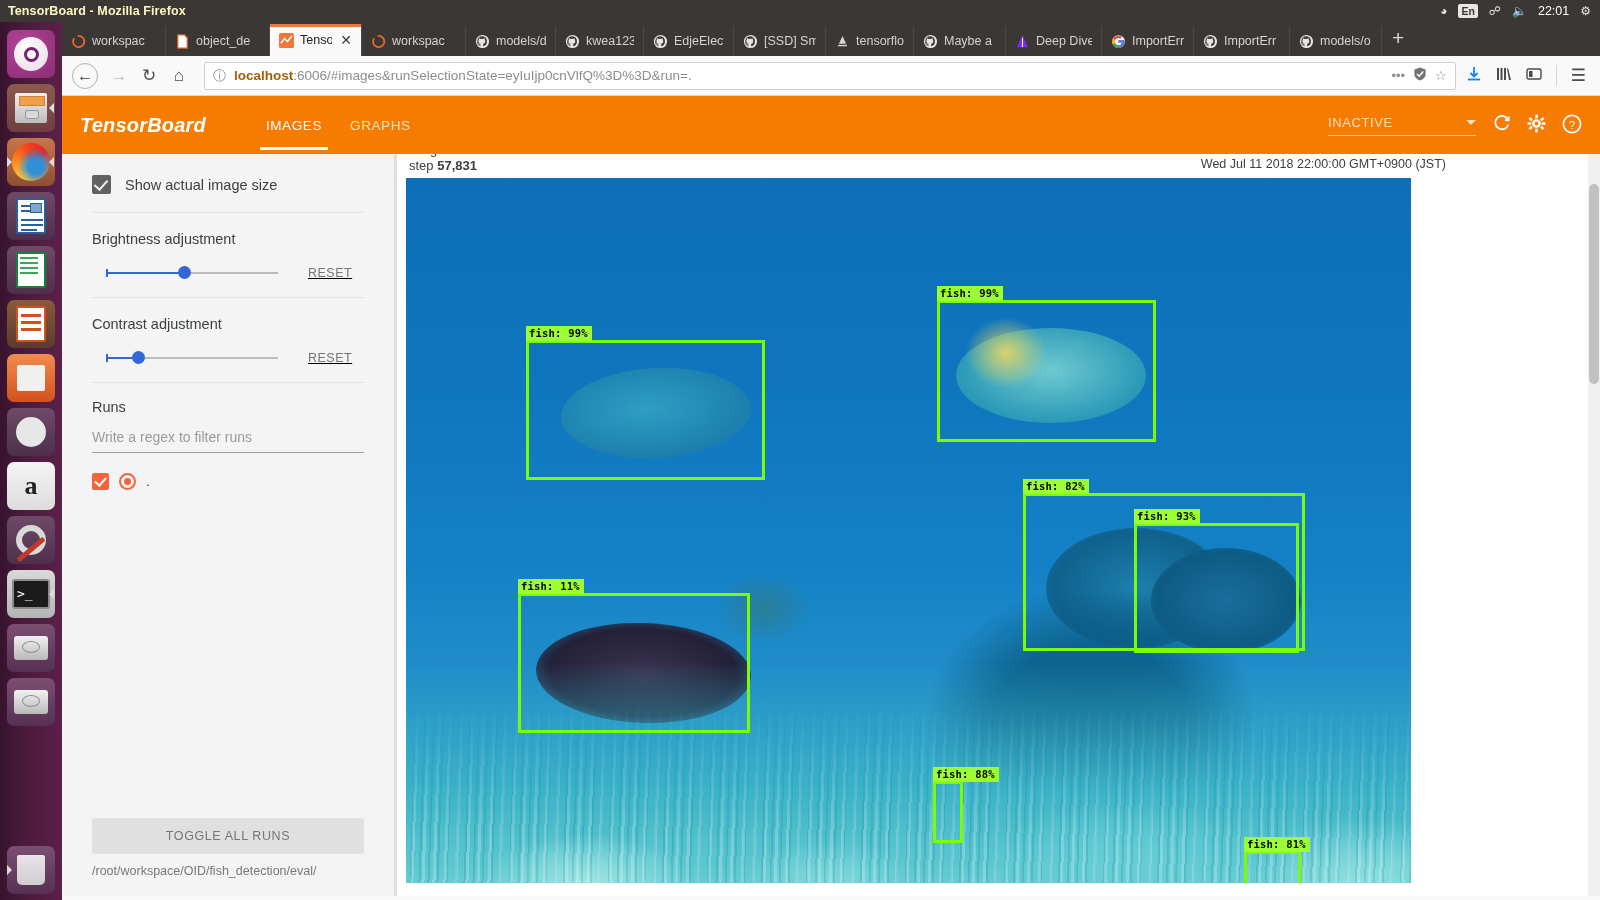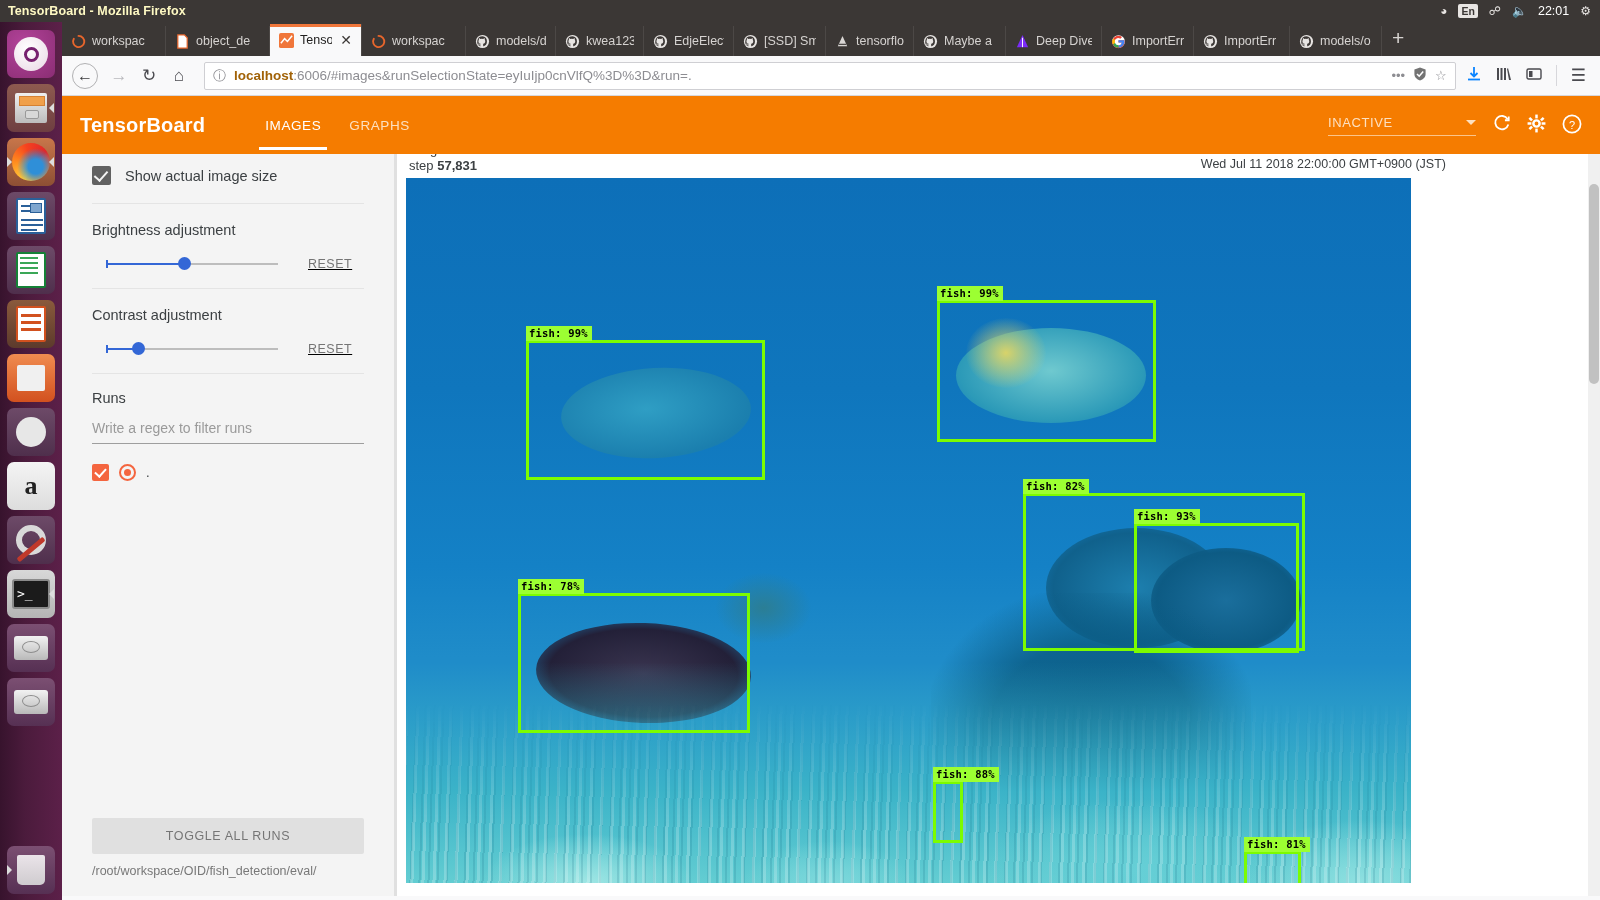--- a/index.html
+++ b/index.html
@@ -130,39 +130,39 @@
   #url-text { flex:1; font-size: 13.5px; color: #8d8d92; white-space: nowrap; overflow: hidden; }
   #url-text b { color: #a16207; font-weight: bold; }
   .url-ico { color: #8d8d92; font-size: 13px; }
   #nav-right { display:flex; align-items:center; gap: 14px; padding-right: 4px; }
 
   
   #tb-header {
     height: 58px; background: #f57c00; display: flex; align-items: center; padding: 0 18px;
     color: #fff;
   }
-  #tb-brand { font-size: 20px; font-weight: bold; letter-spacing: .2px; margin-right: 46px; }
+  #tb-brand { font-size: 20px; font-weight: bold; letter-spacing: .2px; margin-right: 46px; font-style: italic; }
   .tb-tab { font-size: 13.5px; letter-spacing: .6px; padding: 18px 14px 17px 14px; position: relative; }
   .tb-tab.sel { color: #fff; }
   .tb-tab.sel:after { content:""; position:absolute; left:8px; right:8px; bottom:0; height:3px; background:#fff; }
   .tb-tab.unsel { color: #fde0c0; }
   #tb-right { margin-left: auto; display: flex; align-items: center; gap: 16px; }
   #inactive-select {
     display: flex; align-items: center; gap: 30px; color: #fde0c0;
     font-size: 13px; letter-spacing: .6px; border-bottom: 1px solid #fbc48a; padding-bottom: 5px; min-width: 148px;
   }
   #inactive-select .caret { width:0;height:0;border-left:5px solid transparent;border-right:5px solid transparent;border-top:5px solid #fde0c0; margin-left:auto;}
   .tb-icon { color: #fff; font-size: 18px; line-height:1; }
 
   
   #tb-body { position: relative; height: 742px; background: #fff; display: flex; }
   #sidebar { width: 333px; background: #f4f4f4; border-right: 1px solid #e0e0e0; position: relative; }
   .sb-pad { padding: 0 30px; }
   .sb-sect { padding: 18px 0 16px 0; border-bottom: 1px solid #e4e4e4; }
-  #sb-checkbox-row { display: flex; align-items: center; gap: 14px; padding: 12px 0 18px 0; border-bottom: 1px solid #e4e4e4;}
+  #sb-checkbox-row { display: flex; align-items: center; gap: 14px; padding: 21px 0 18px 0; border-bottom: 1px solid #e4e4e4;}
   .mat-check { width: 19px; height: 19px; background: #616161; border-radius: 2px; position: relative; }
   .mat-check:after {
     content:""; position:absolute; left:5px; top:2px; width:6px; height:11px;
     border:solid #f4f4f4; border-width: 0 2px 2px 0; transform: rotate(42deg);
   }
   .sb-label { font-size: 14.5px; color: #3c4043; }
   .slider-row { display: flex; align-items: center; margin-top: 18px; text-decoration: underline; }
   .slider { position: relative; width: 172px; height: 16px; margin-left: 14px; }
   .slider .track { position:absolute; left:0; right:0; top:7px; height:2px; background:#bdbdbd; }
   .slider .fill { position:absolute; left:0; top:7px; height:2px; background:#3367d6; }
@@ -614,21 +614,21 @@
             <div class="det" style="left: 531px; top: 122px; width: 219px; height: 142px;">
               <span class="det-label">fish: 99%</span>
             </div>
             <div class="det" style="left: 617px; top: 315px; width: 282px; height: 158px;">
               <span class="det-label">fish: 82%</span>
             </div>
             <div class="det" style="left: 728px; top: 345px; width: 165px; height: 130px;">
               <span class="det-label">fish: 93%</span>
             </div>
             <div class="det" style="left: 112px; top: 415px; width: 232px; height: 140px;">
-              <span class="det-label">fish: 78%</span>
+              <span class="det-label">fish: 11%</span>
             </div>
             <div class="det" style="left: 527px; top: 603px; width: 30px; height: 62px;">
               <span class="det-label">fish: 88%</span>
             </div>
             <div class="det" style="left: 838px; top: 673px; width: 57px; height: 47px;">
               <span class="det-label">fish: 81%</span>
             </div>
           </div>
       </div>
 

